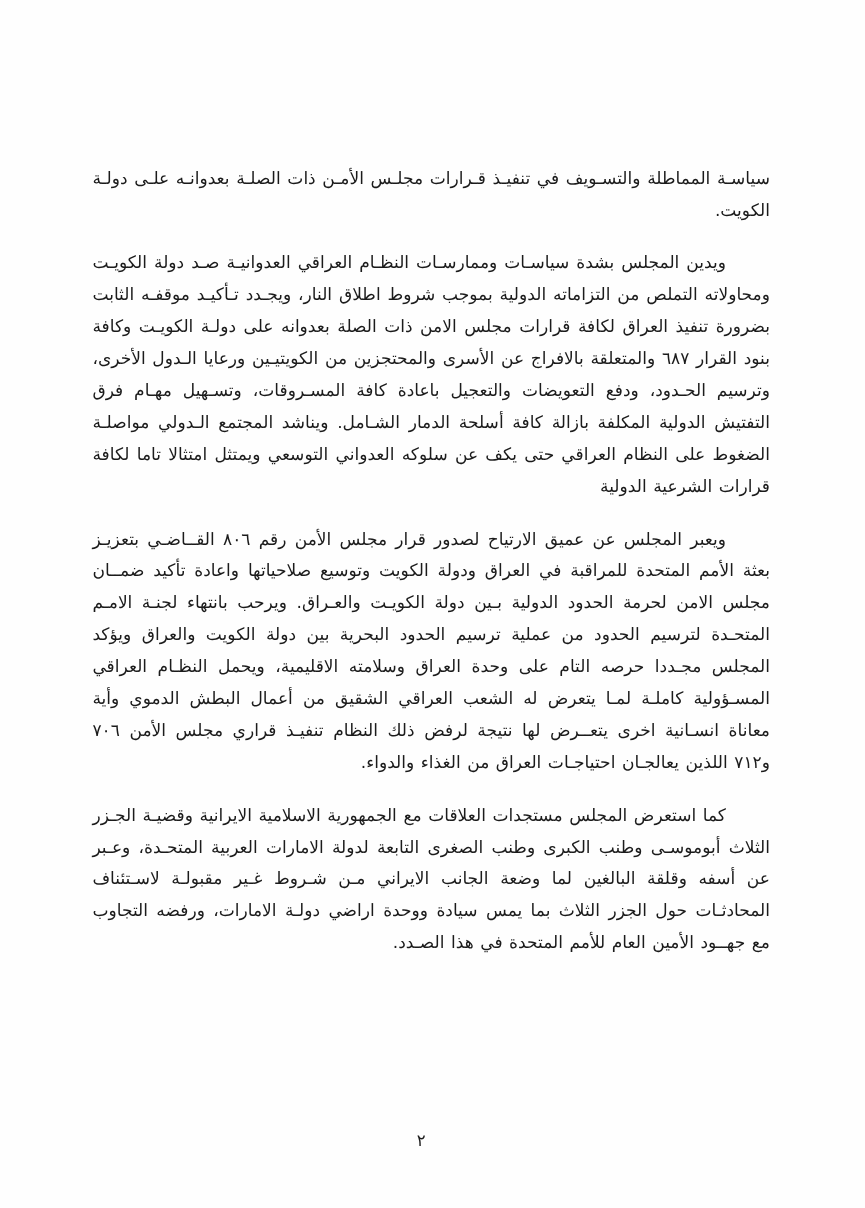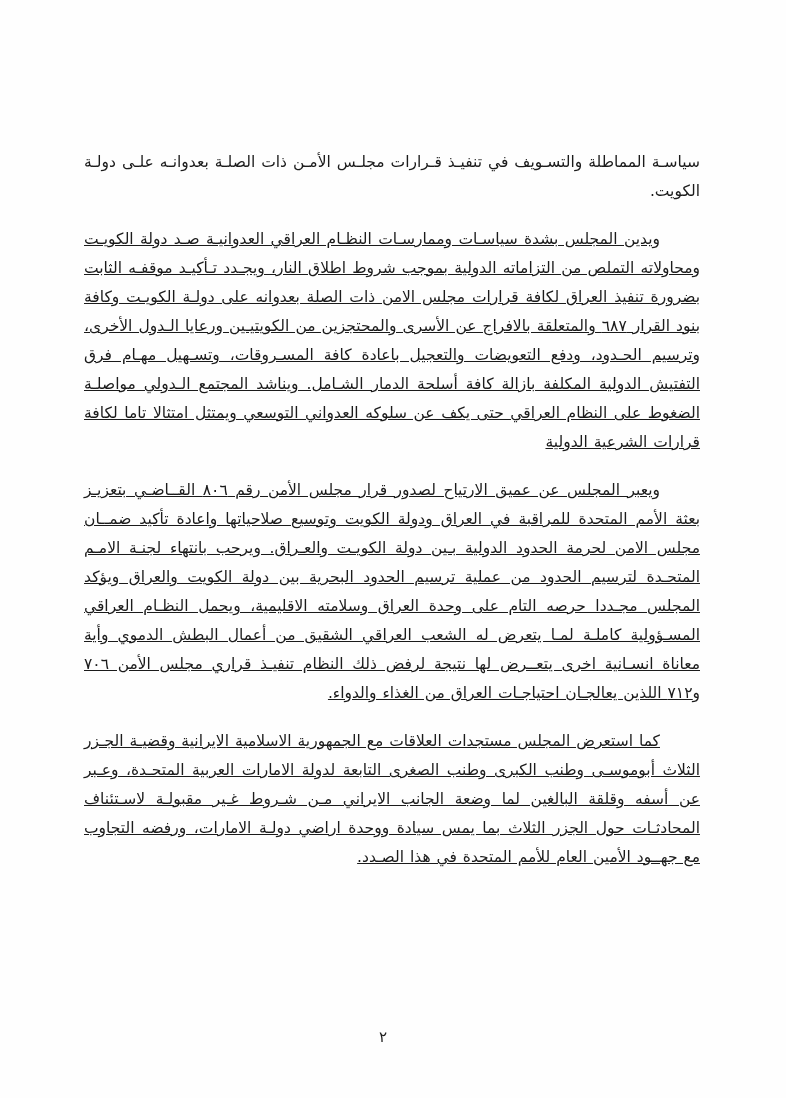--- a/index.html
+++ b/index.html
@@ -31,21 +31,20 @@
     font-size: 15.5px;
     line-height: 29px;
     -webkit-font-smoothing: antialiased;
   }
   .para {
     margin: 0 0 19px 0;
     word-spacing: 1px;
   }
   .para.indent {
     text-indent: 40px;
-    text-decoration: underline;
   }
   .page-number {
     position: absolute;
     bottom: 52px;
     left: 0;
     right: 20px;
     text-align: center;
     color: #1b1b1b;
     font-size: 15px;
     direction: rtl;

